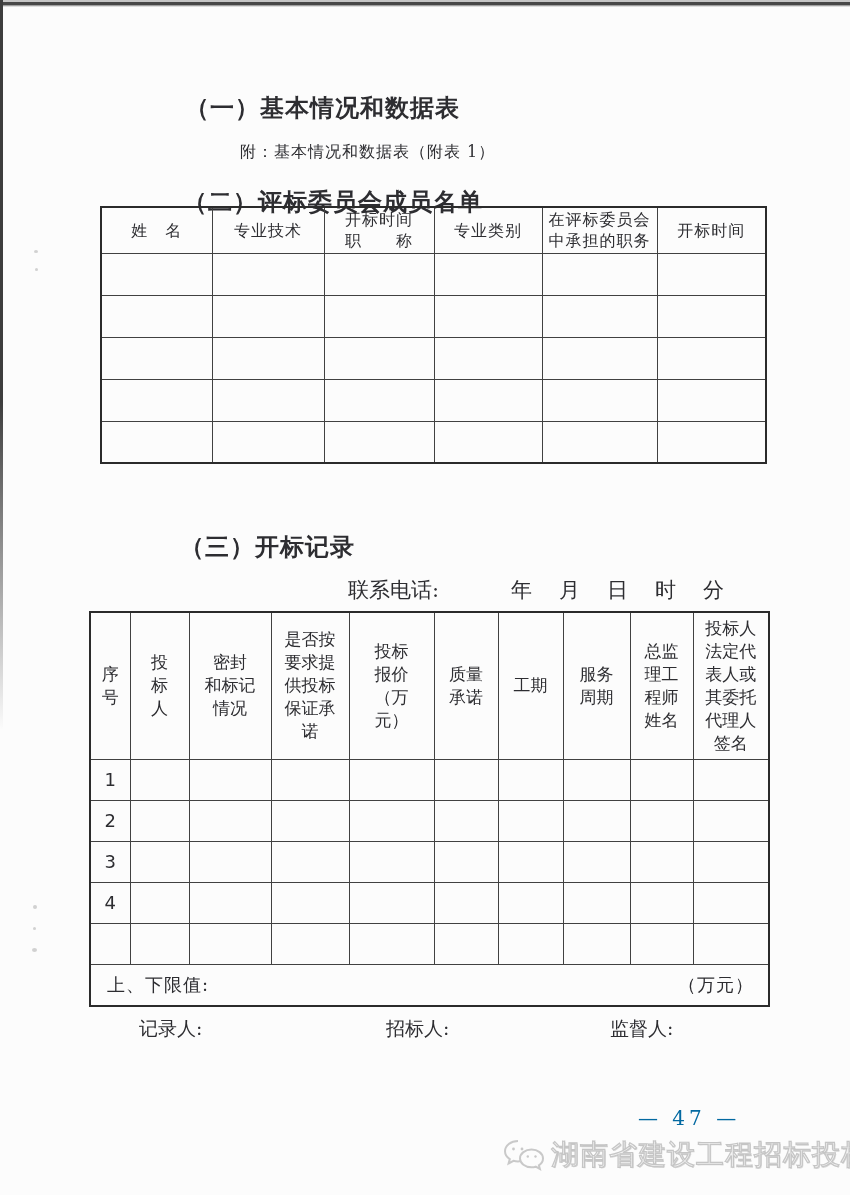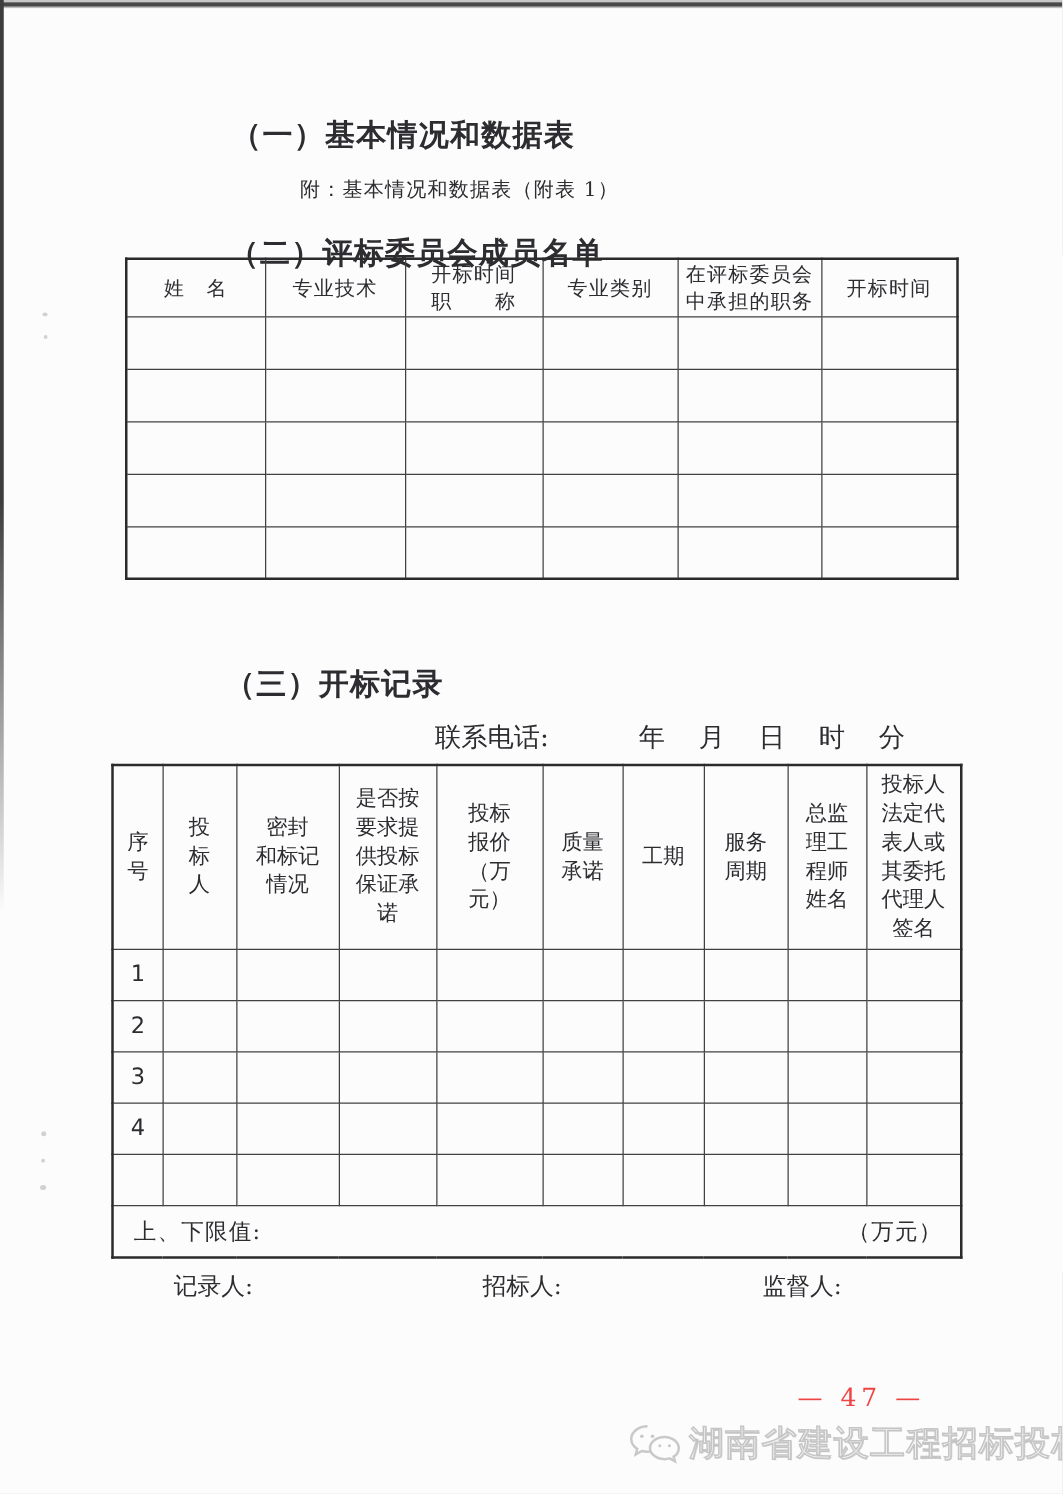--- a/index.html
+++ b/index.html
@@ -47,21 +47,21 @@
   .timeline{position:absolute;left:348px;top:576px;font-size:21px;white-space:nowrap;}
   .timeline .unit{display:inline-block;margin-left:27px;}
   .timeline .unit.first{margin-left:72px;}
 
   .sigs{position:absolute;top:1016px;left:0;width:850px;height:26px;font-size:19px;}
   .sig{position:absolute;white-space:nowrap;}
   .sig.recorder{left:139px;}
   .sig.tenderer{left:386px;}
   .sig.supervisor{left:610px;}
 
-  .pagenum{position:absolute;top:1106px;left:638px;font-size:20px;color:#ef4444;
+  .pagenum{position:absolute;top:1106px;left:638px;font-size:20px;color:#0369a1;
     letter-spacing:4px;white-space:nowrap;}
 
   .watermark{position:absolute;top:1136px;left:503px;display:flex;align-items:center;
     white-space:nowrap;}
   .watermark .wm-text{font-size:28px;letter-spacing:1px;color:#f2f2f2;
     -webkit-text-stroke:1.2px #c5c5c5;text-shadow:1px 1px 0 #d8d8d8;}
   .watermark svg{margin-right:6px;}
 </style>
 </head>
 <body>

